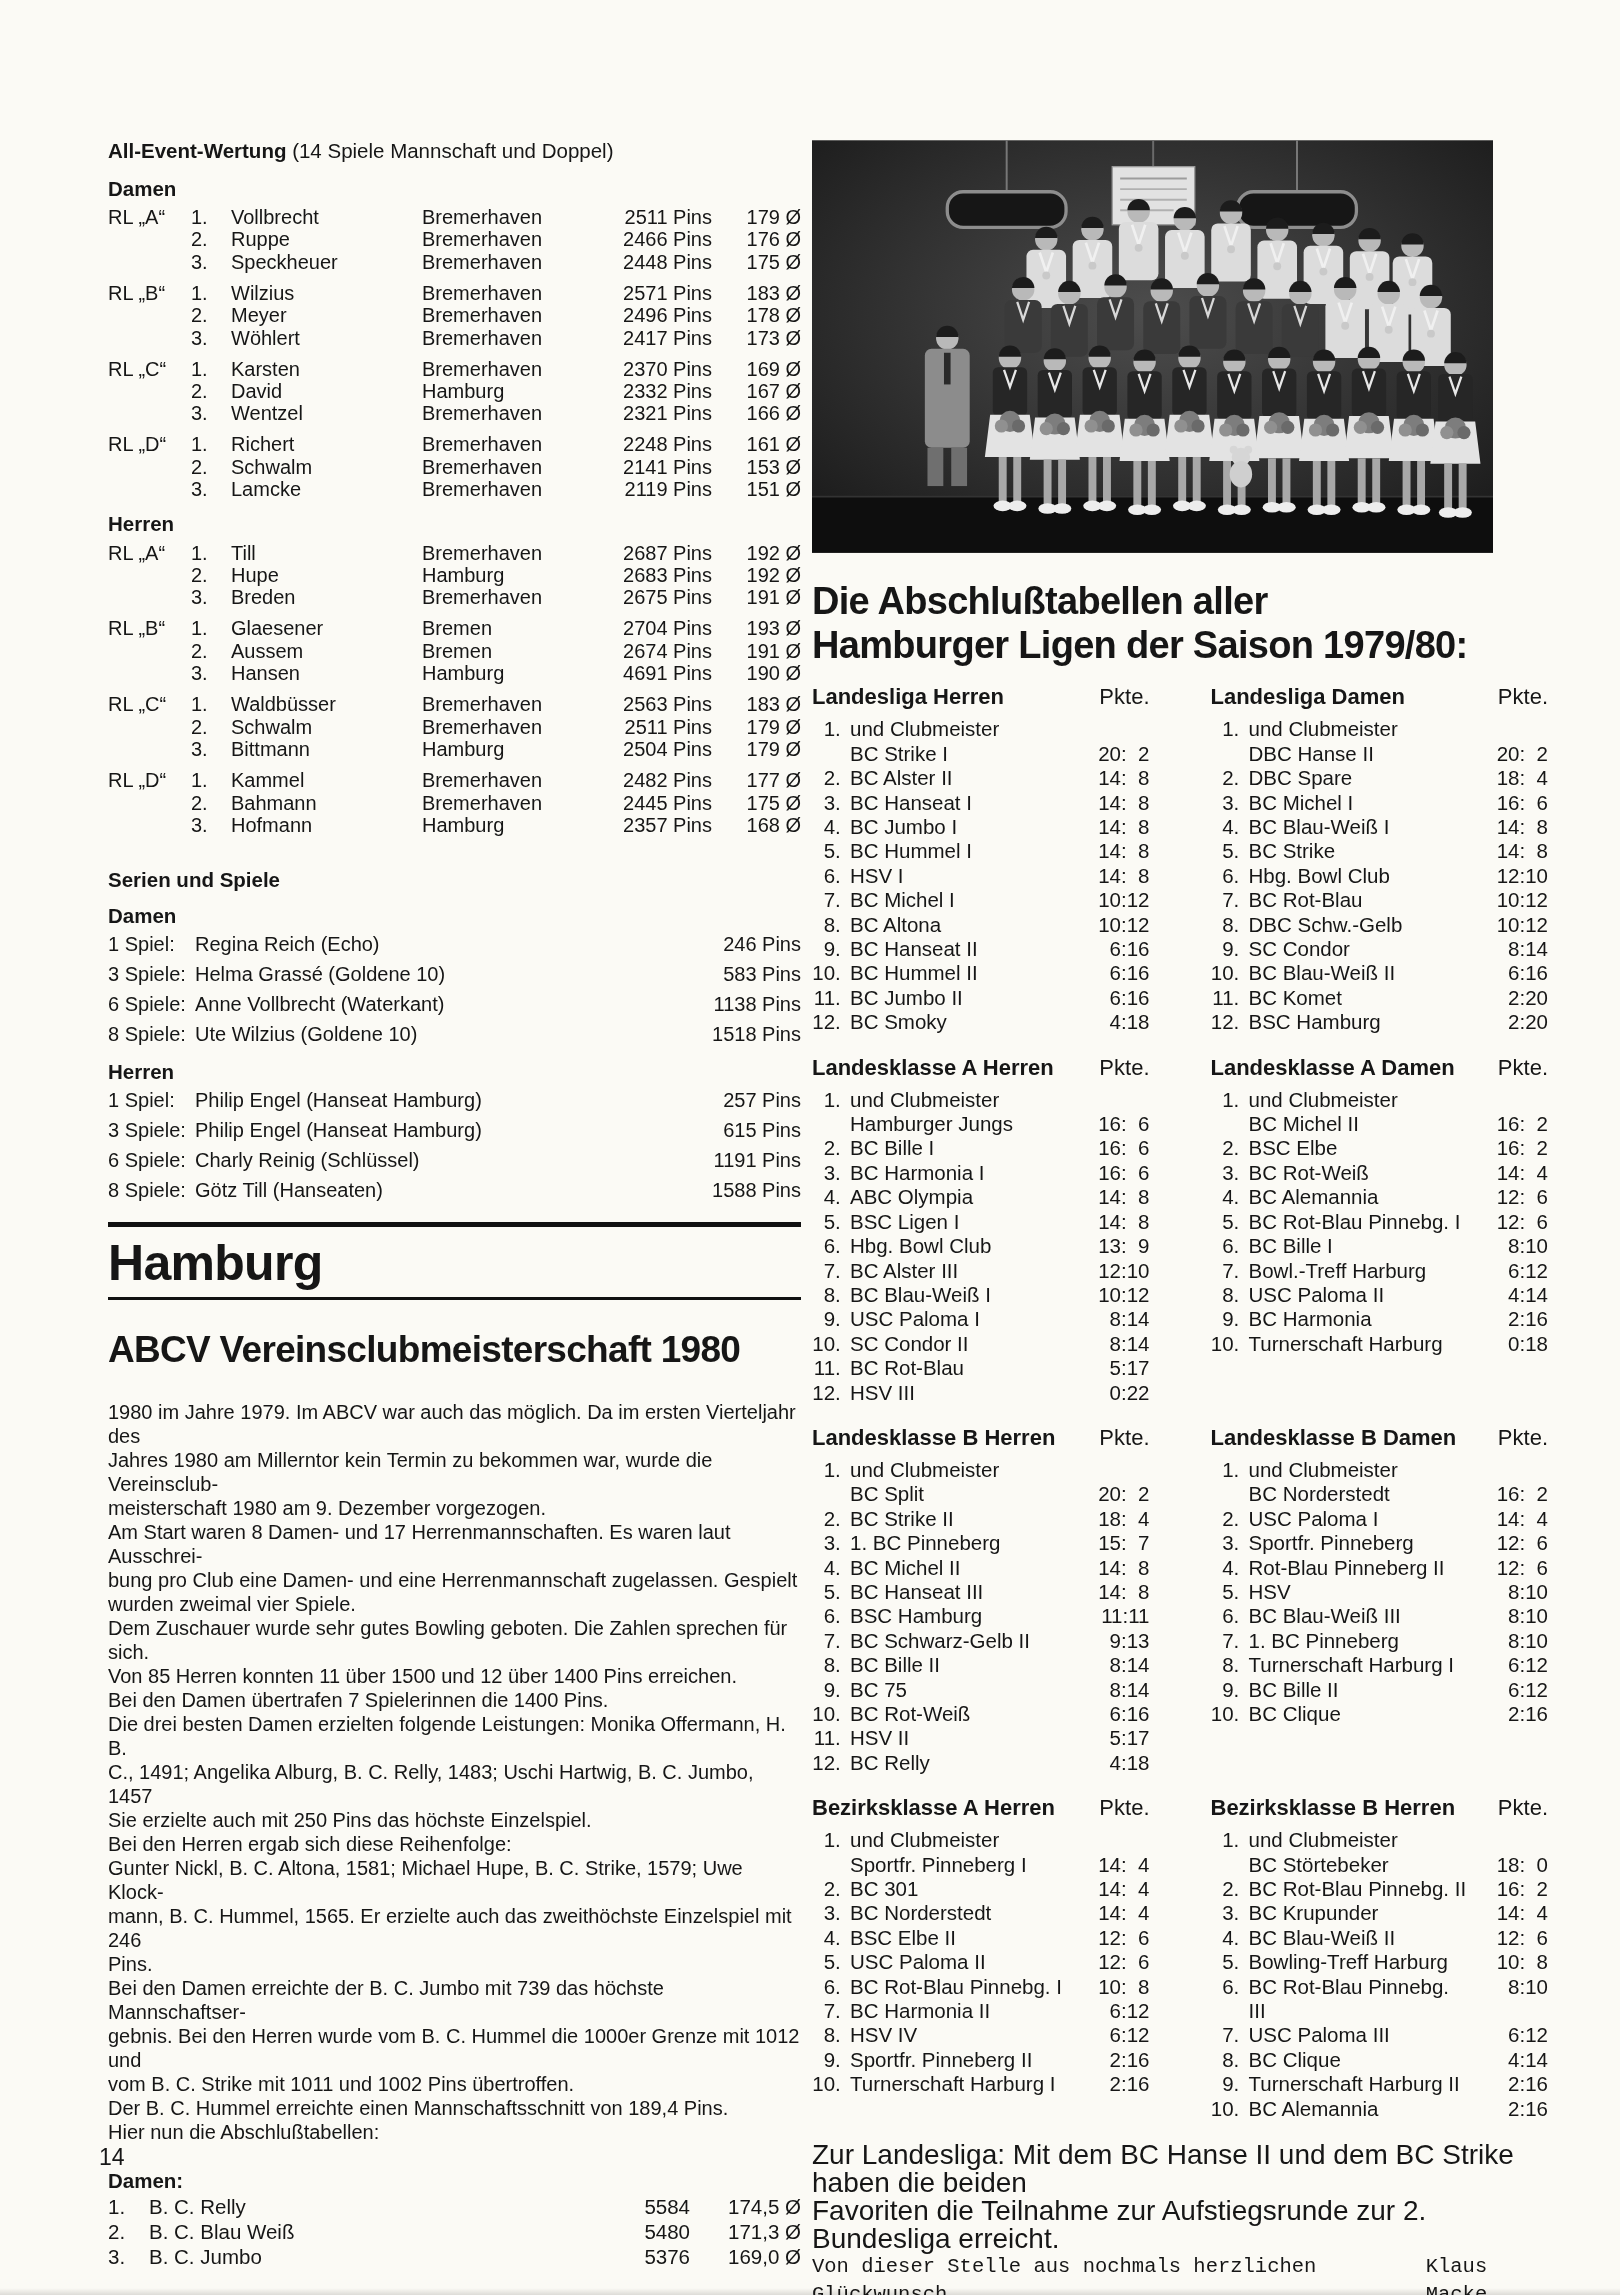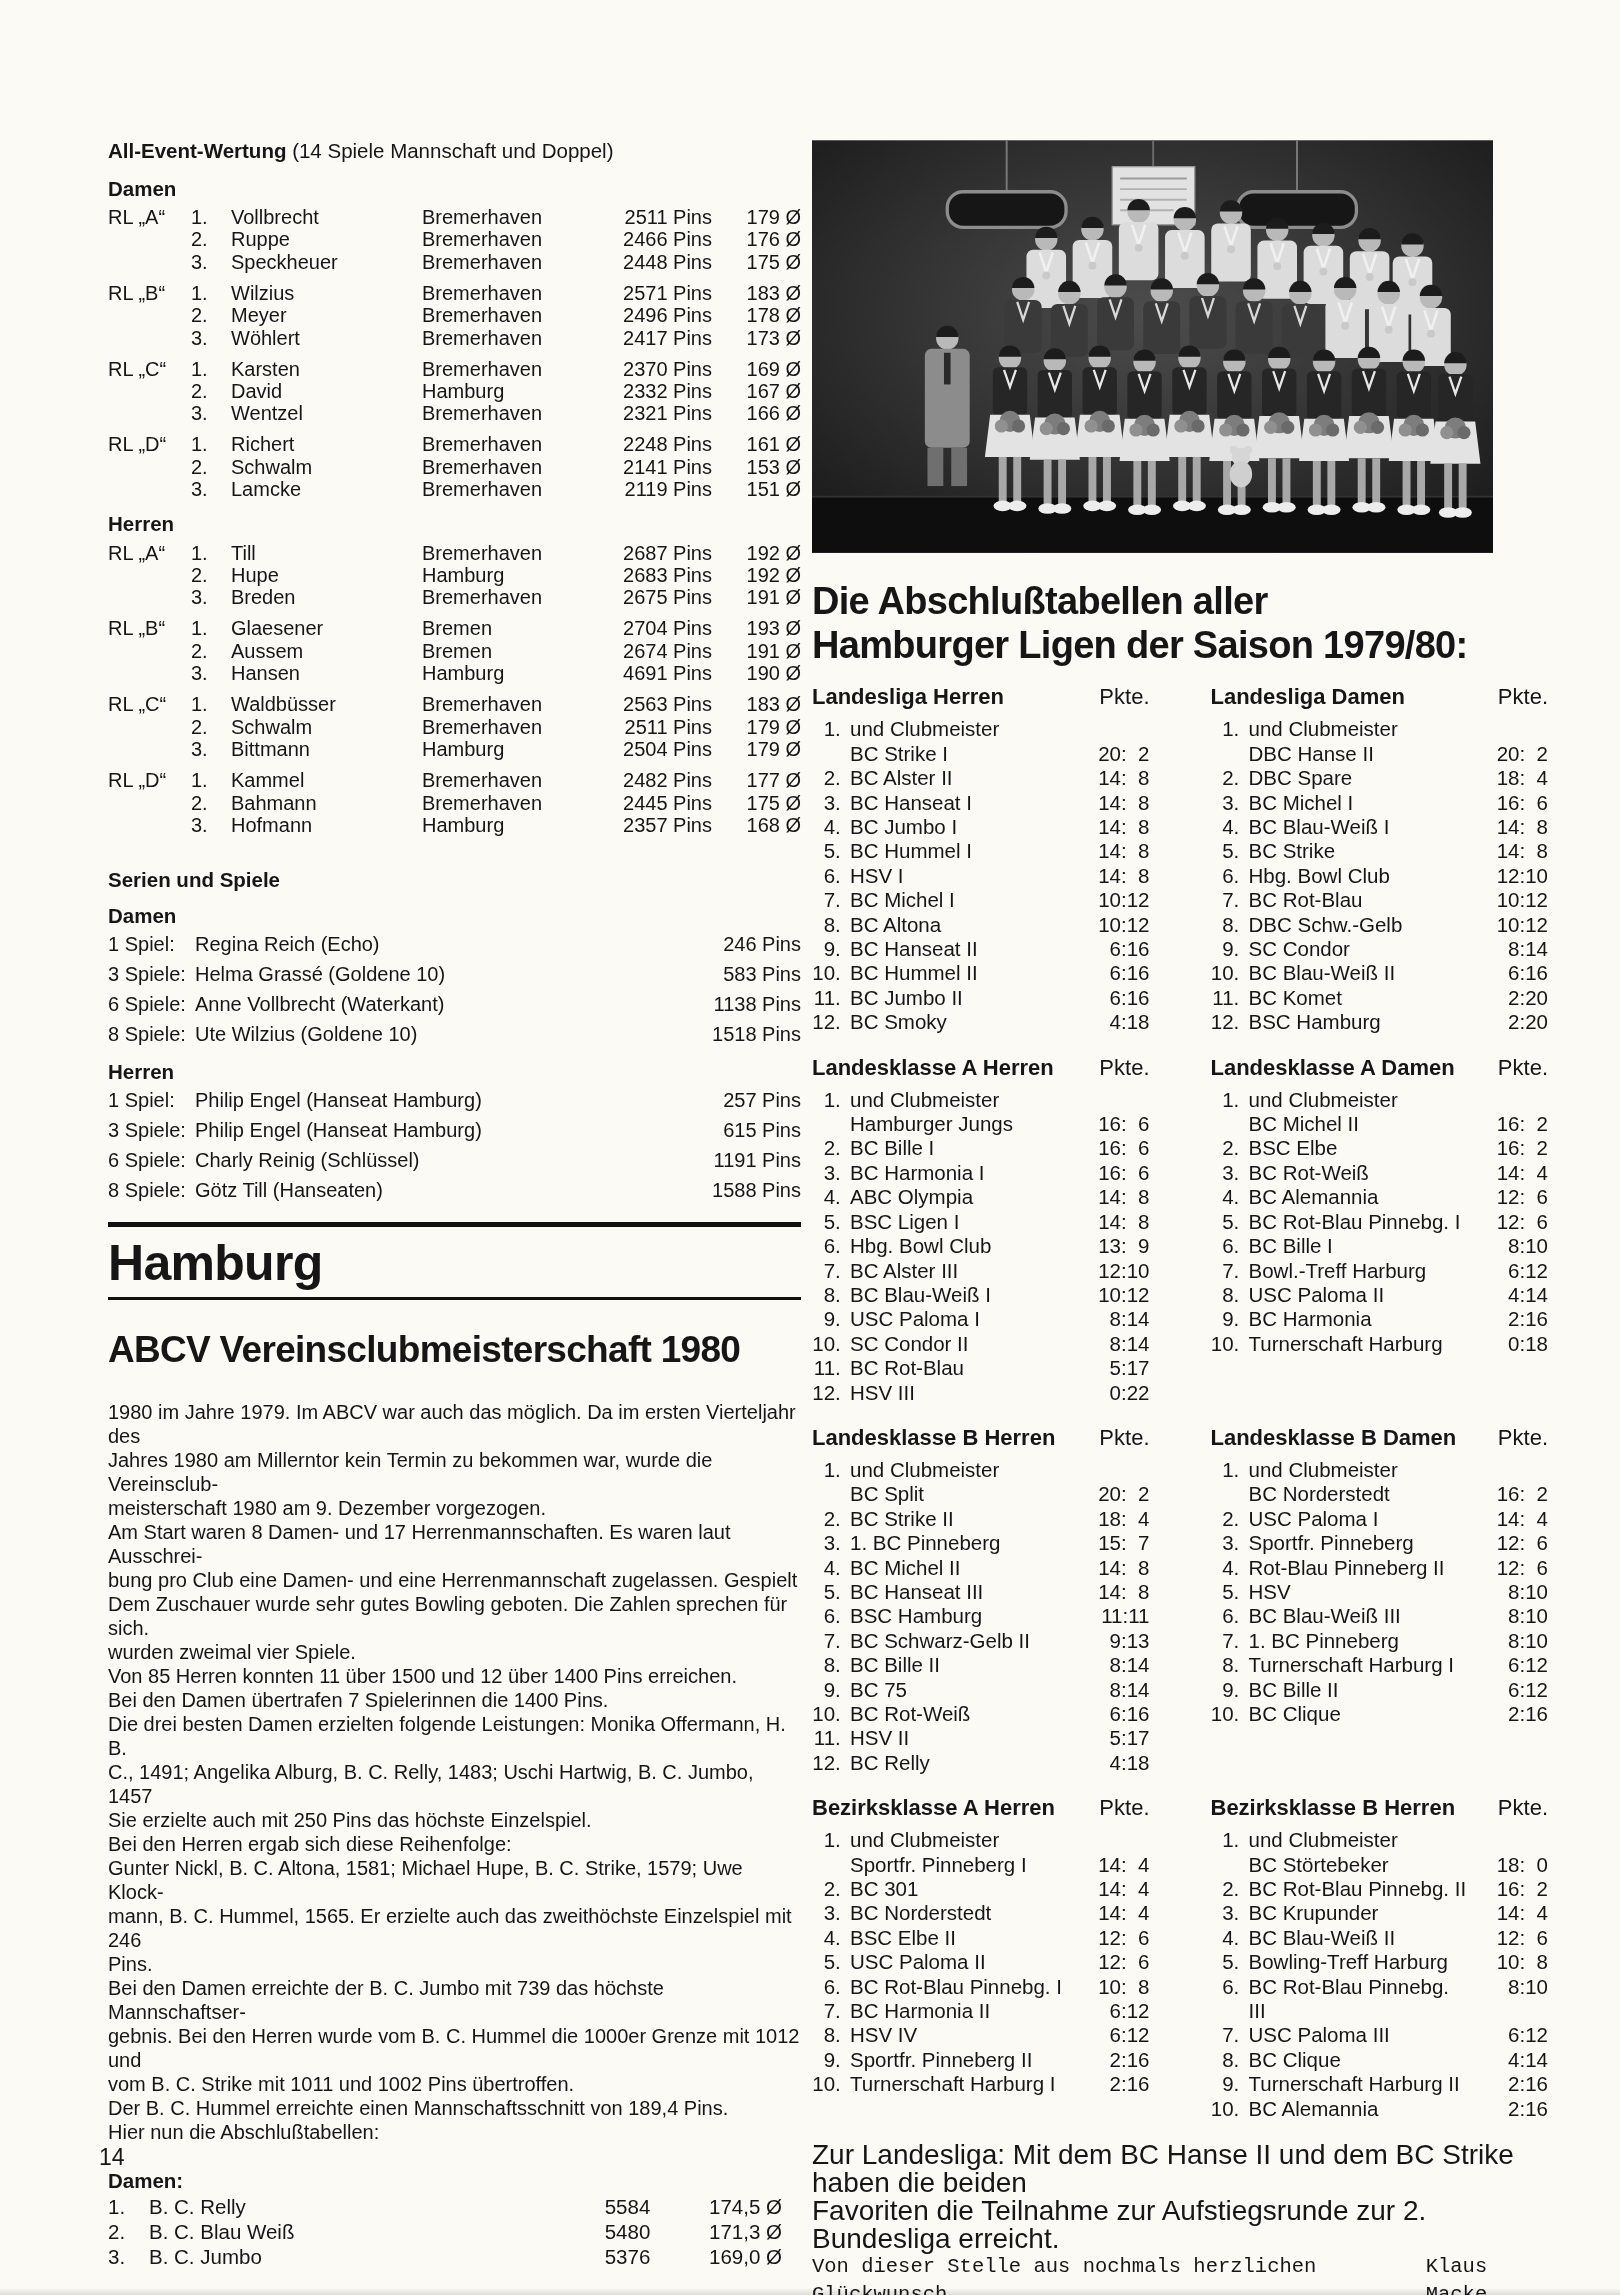--- a/index.html
+++ b/index.html
@@ -22,21 +22,21 @@
   .ae-pins,.ae-avg{text-align:right;}
   .s-row{display:grid;grid-template-columns:87px 1fr 144px;font-size:20px;line-height:30px;}
   .s-pins{text-align:right;}
   .rule-thick{height:4.6px;background:#111;margin-top:17px;}
   .rule-thin{height:2.6px;background:#111;margin-top:6.6px;}
   .hamburg{font-size:50px;line-height:55px;font-weight:bold;margin:9.2px 0 0 0;letter-spacing:-0.7px;}
   .abcv{font-size:37px;line-height:41px;font-weight:bold;margin:29px 0 0 0;letter-spacing:-0.7px;}
   .article{margin-top:30px;}
   .body-line{font-size:20px;line-height:24px;}
   .res-row{display:grid;grid-template-columns:41px 1fr 125px 111px;font-size:20.5px;line-height:25px;}
-  .res-pins,.res-avg{text-align:center;}
+  .res-pins,.res-avg{text-align:right;}
   .pagenum{position:absolute;left:99px;top:2144px;font-size:23px;}
   
   .right-col{position:absolute;left:812px;top:140px;width:736px;}
   .photo{display:block;width:681px;height:413px;}
   .rh{font-size:38px;line-height:44px;font-weight:bold;margin:26.4px 0 0 0;letter-spacing:-0.7px;}
   .league-grid{margin-top:17px;}
   .pair{display:grid;grid-template-columns:1fr 1fr;column-gap:61px;margin-bottom:20px;}
   .lt-head{display:flex;justify-content:space-between;font-size:22px;line-height:26.4px;margin-bottom:6.6px;}
   .lt-pkte{font-weight:normal;}
   .lt-head .ttl{font-weight:bold;}
@@ -322,22 +322,22 @@
     <div class="hamburg">Hamburg</div>
     <div class="rule-thin"></div>
 
     <div class="abcv">ABCV Vereinsclubmeisterschaft 1980</div>
     <div id="article-body" class="article">
         <div class="body-line">1980 im Jahre 1979. Im ABCV war auch das möglich. Da im ersten Vierteljahr des</div>
         <div class="body-line">Jahres 1980 am Millerntor kein Termin zu bekommen war, wurde die Vereinsclub-</div>
         <div class="body-line">meisterschaft 1980 am 9. Dezember vorgezogen.</div>
         <div class="body-line">Am Start waren 8 Damen- und 17 Herrenmannschaften. Es waren laut Ausschrei-</div>
         <div class="body-line">bung pro Club eine Damen- und eine Herrenmannschaft zugelassen. Gespielt</div>
+        <div class="body-line">wurden zweimal vier Spiele.</div>
         <div class="body-line">Dem Zuschauer wurde sehr gutes Bowling geboten. Die Zahlen sprechen für sich.</div>
-        <div class="body-line">wurden zweimal vier Spiele.</div>
         <div class="body-line">Von 85 Herren konnten 11 über 1500 und 12 über 1400 Pins erreichen.</div>
         <div class="body-line">Bei den Damen übertrafen 7 Spielerinnen die 1400 Pins.</div>
         <div class="body-line">Die drei besten Damen erzielten folgende Leistungen: Monika Offermann, H. B.</div>
         <div class="body-line">C., 1491; Angelika Alburg, B. C. Relly, 1483; Uschi Hartwig, B. C. Jumbo, 1457</div>
         <div class="body-line">Sie erzielte auch mit 250 Pins das höchste Einzelspiel.</div>
         <div class="body-line">Bei den Herren ergab sich diese Reihenfolge:</div>
         <div class="body-line">Gunter Nickl, B. C. Altona, 1581; Michael Hupe, B. C. Strike, 1579; Uwe Klock-</div>
         <div class="body-line">mann, B. C. Hummel, 1565. Er erzielte auch das zweithöchste Einzelspiel mit 246</div>
         <div class="body-line">Pins.</div>
         <div class="body-line">Bei den Damen erreichte der B. C. Jumbo mit 739 das höchste Mannschaftser-</div>

